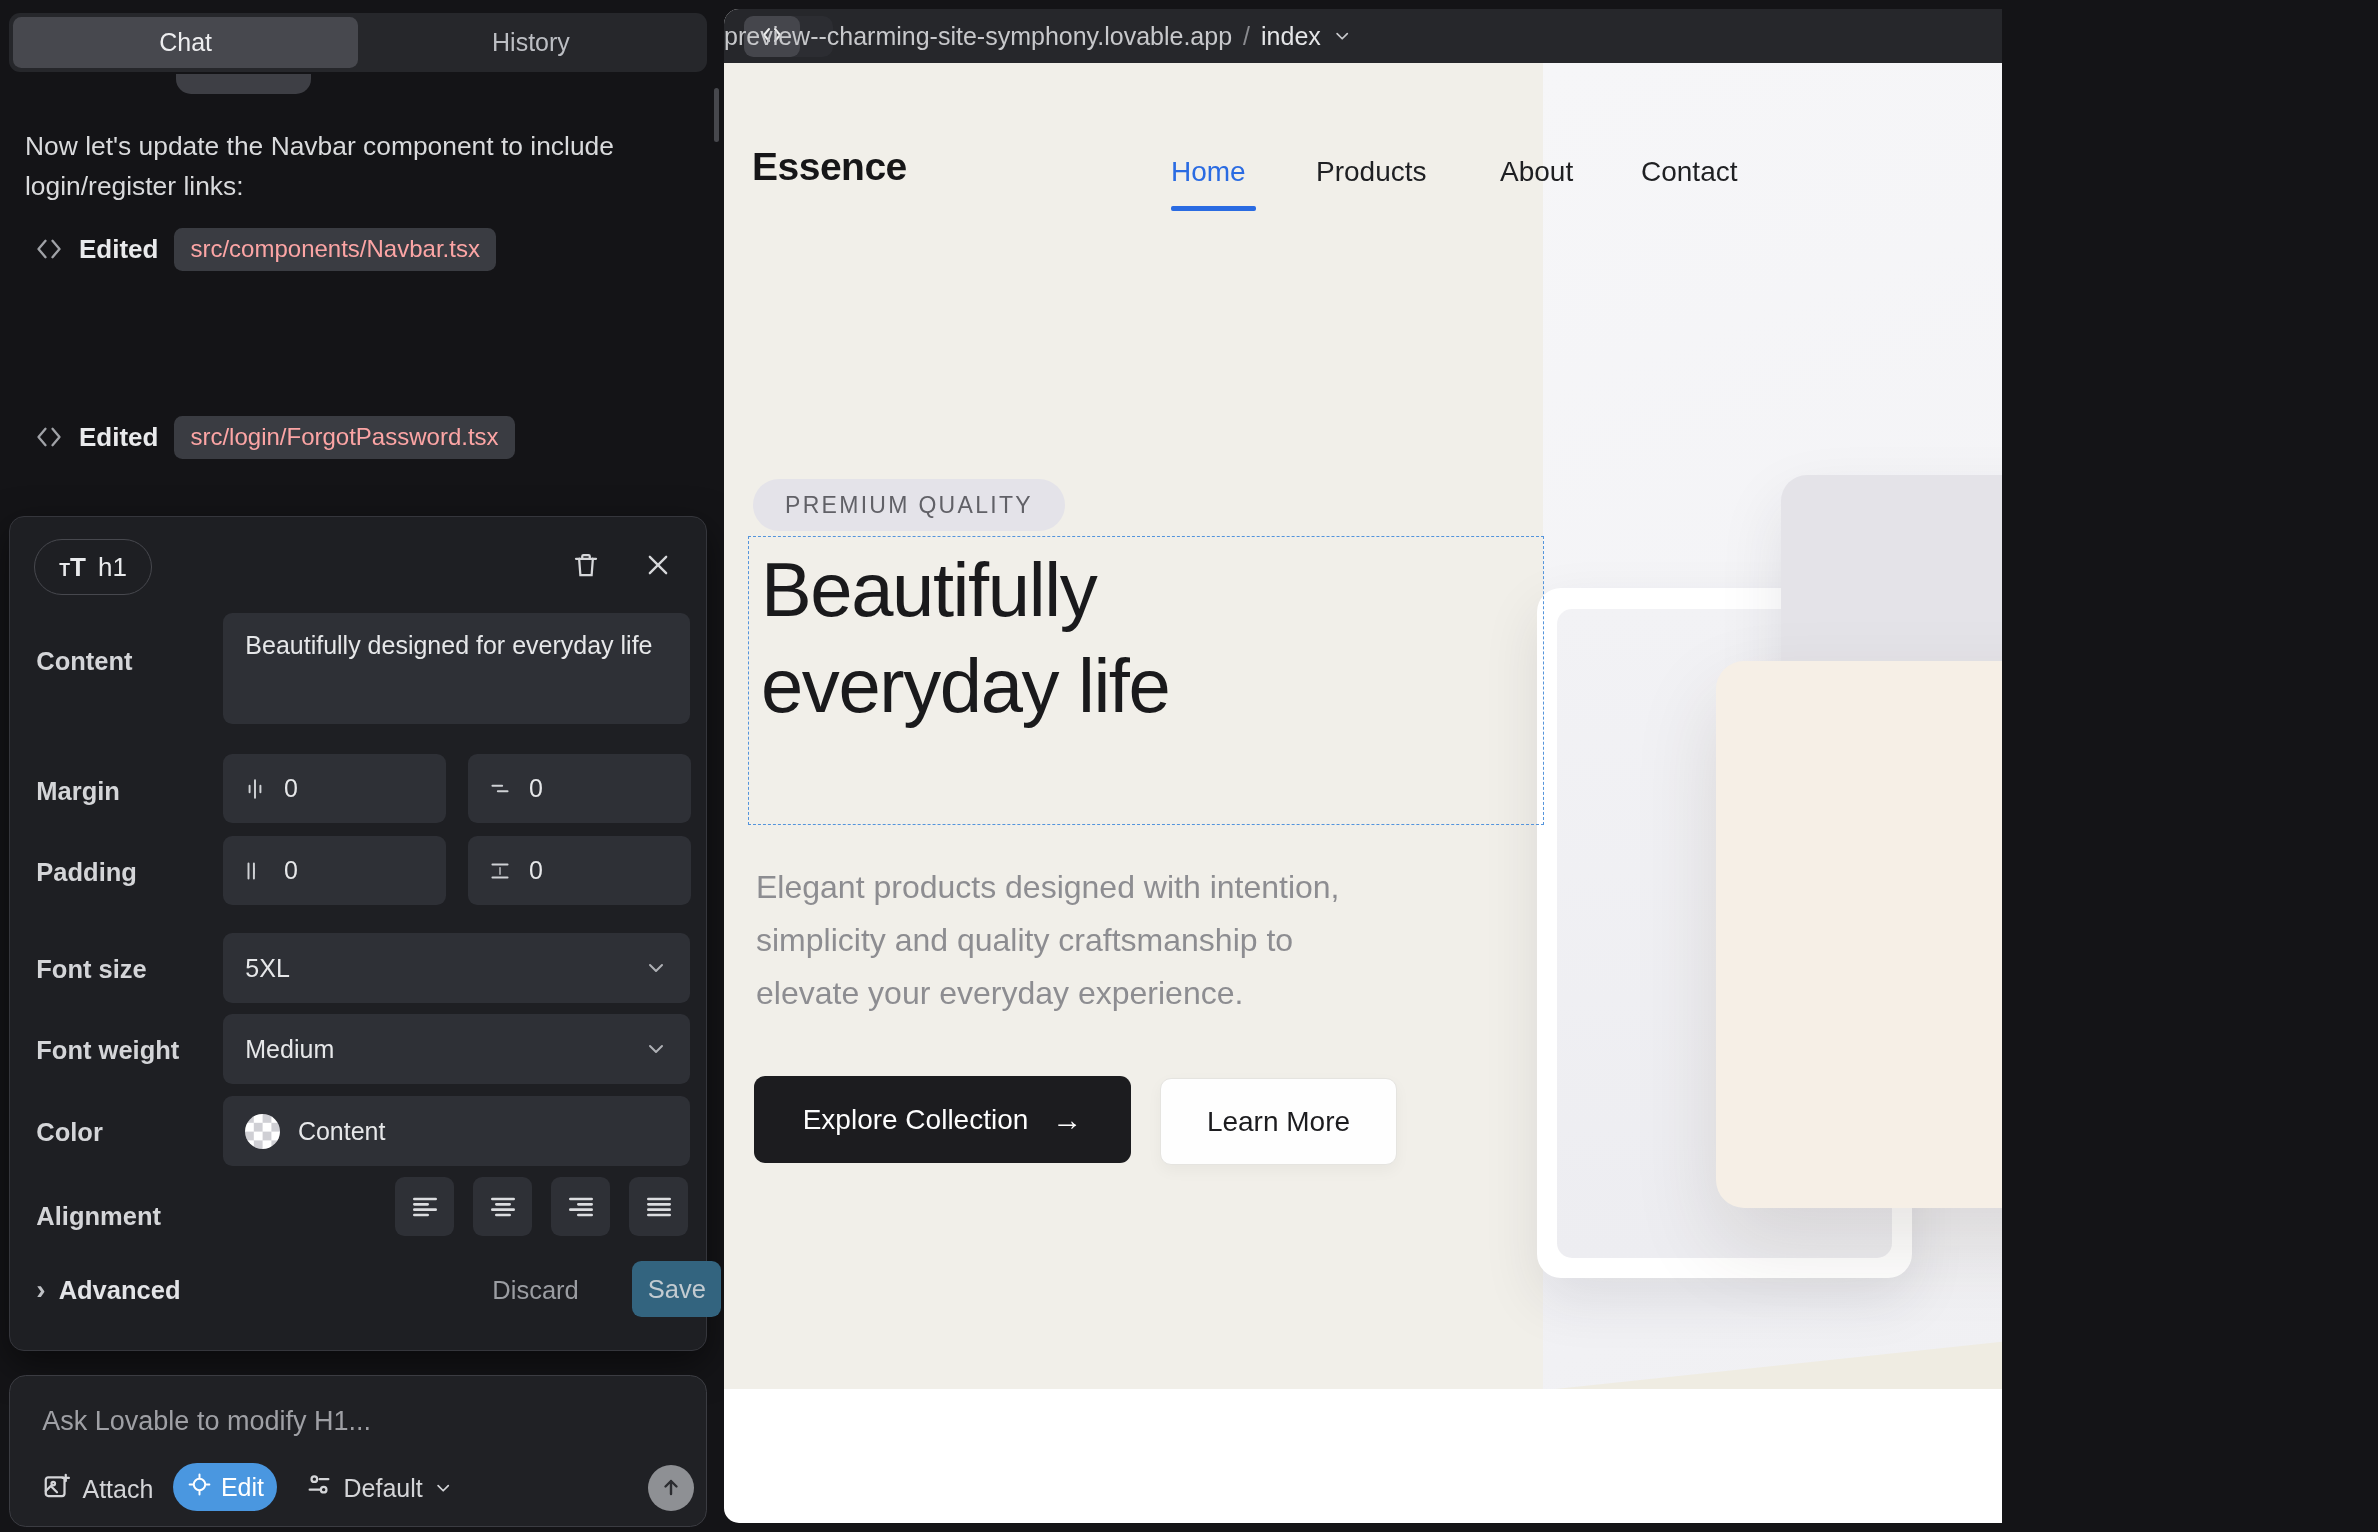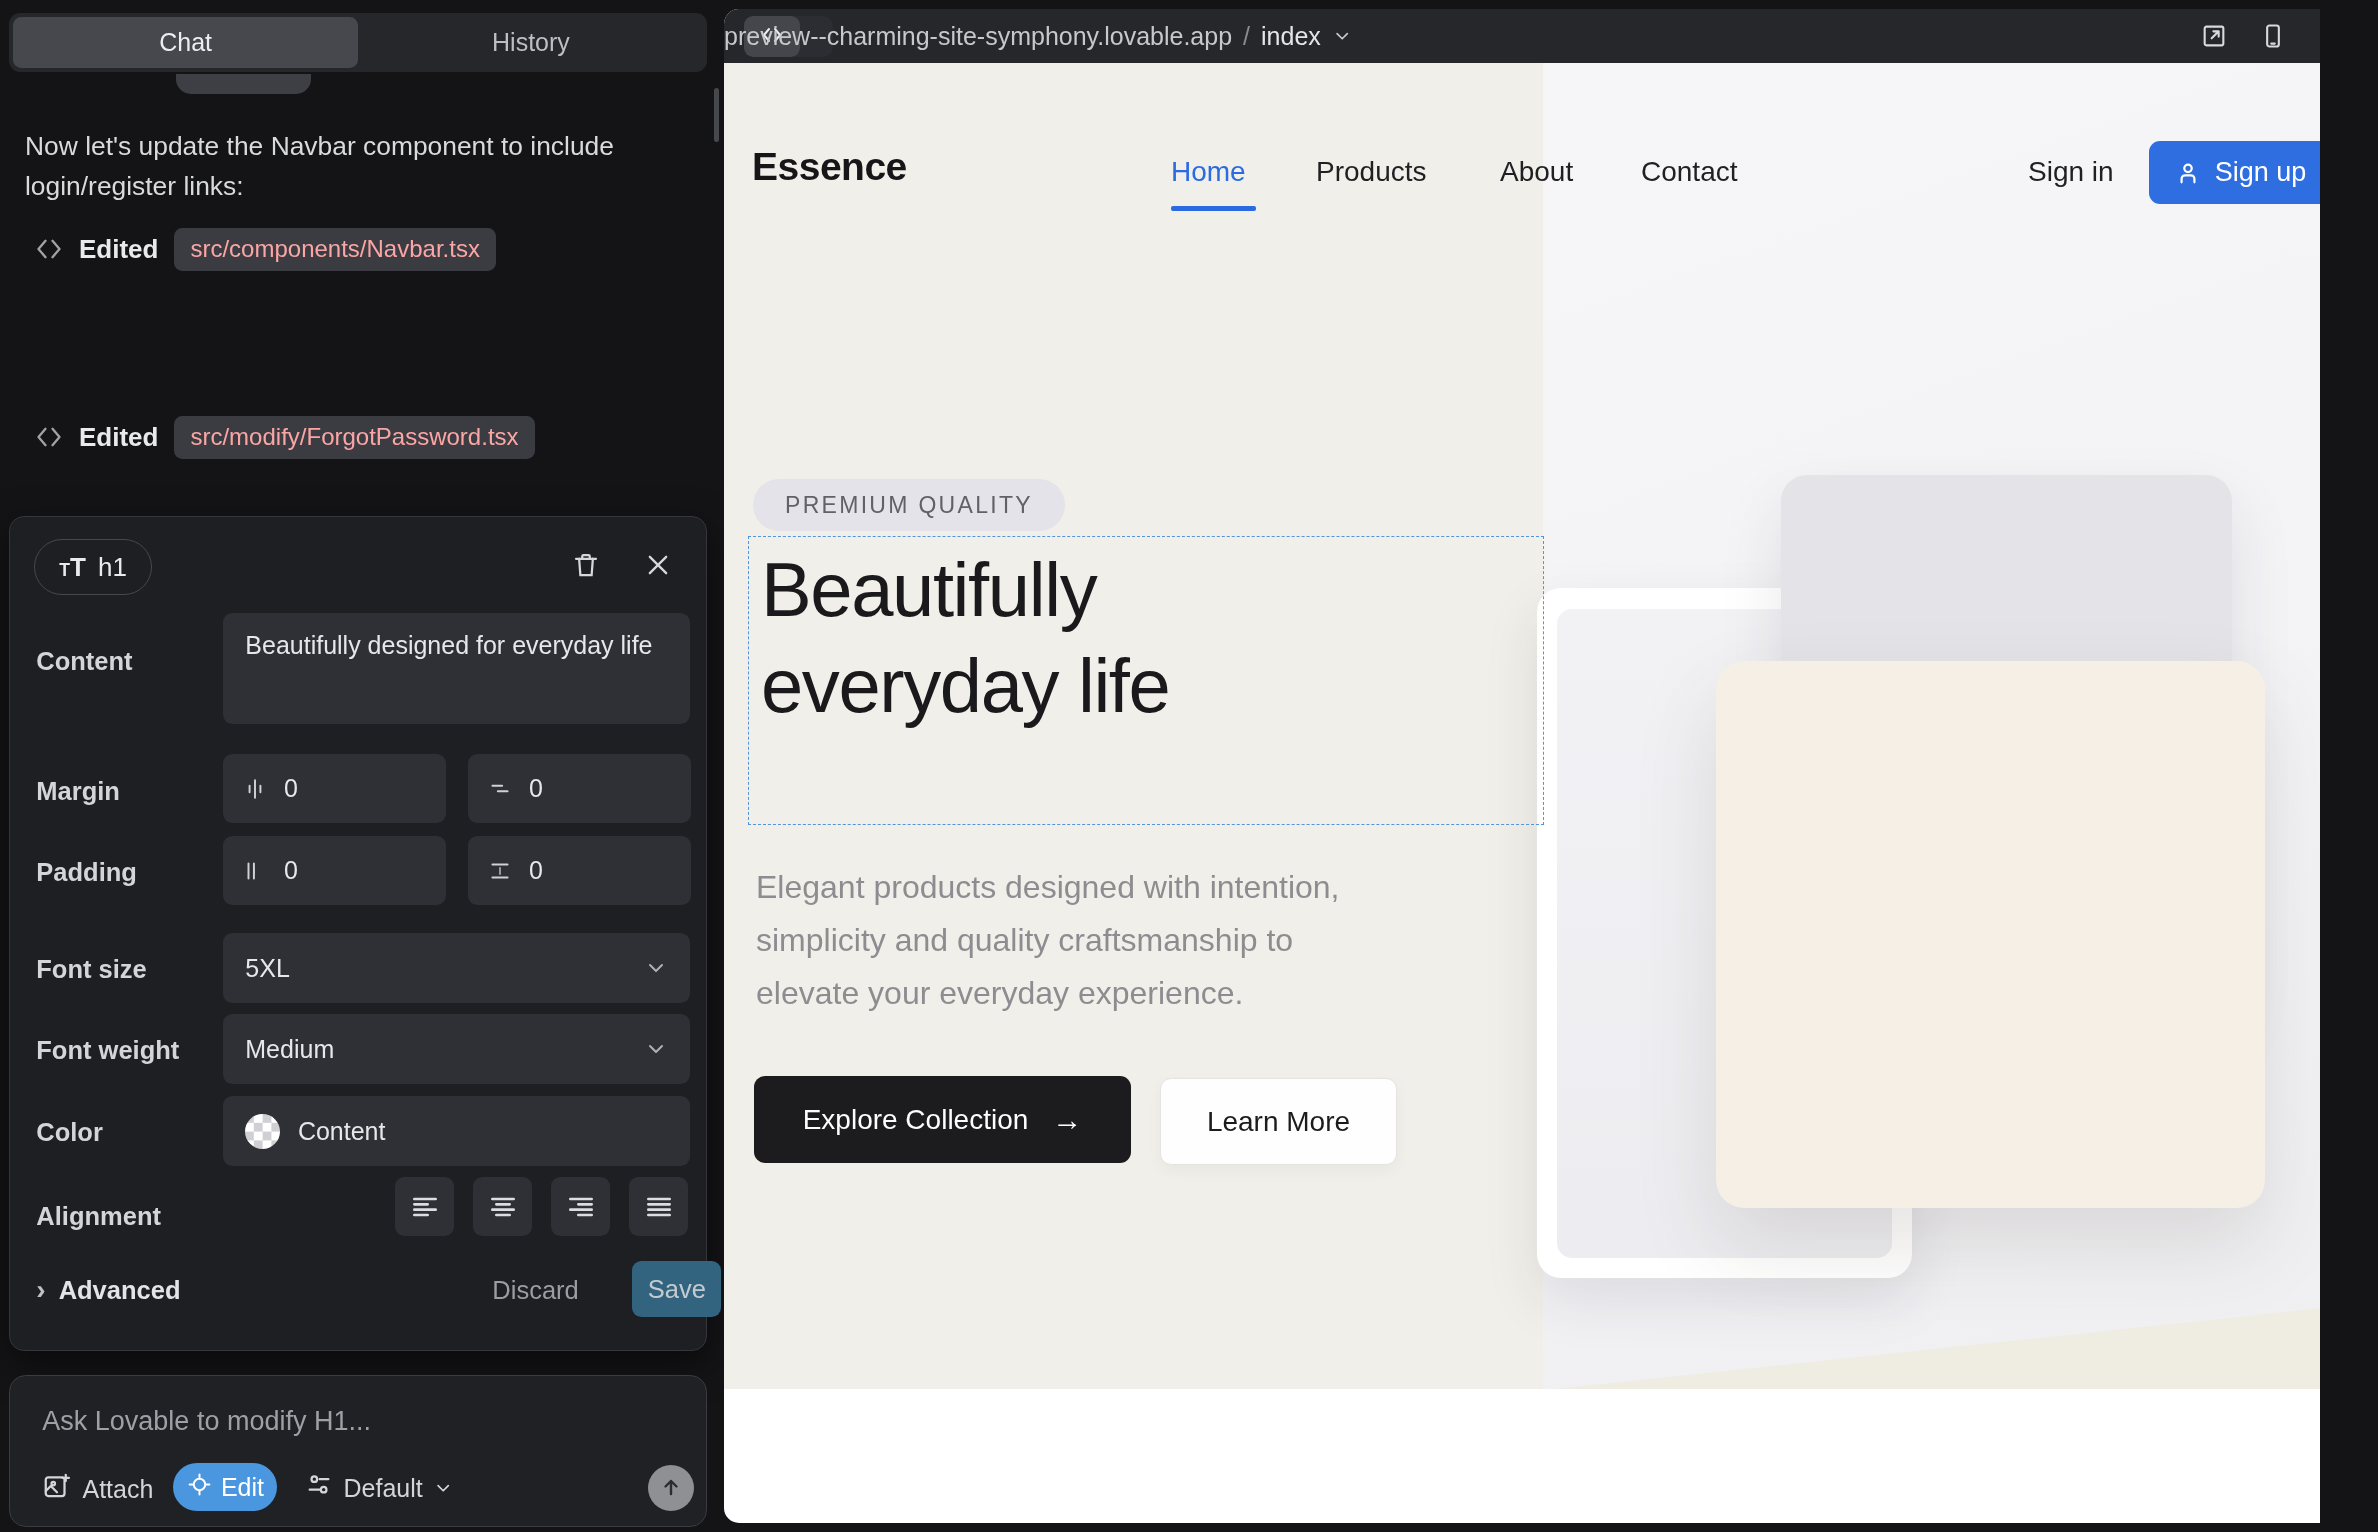--- a/index.html
+++ b/index.html
@@ -1,18 +1,18 @@
 <!DOCTYPE html>
 <html style="font-size:15px"><head>
 <meta charset="utf-8">
 <style>
   * { margin:0; padding:0; box-sizing:border-box; }
   html,body { background:#141417; }
   body { font-family:"Liberation Sans", sans-serif; }
-  #stage { position:relative; width:2320px; height:1532px; background:#141417; overflow:hidden;padding-left:45px; }
+  #stage { position:relative; width:2002px; height:1532px; background:#141417; overflow:hidden;padding-left:45px; }
   .abs { position:absolute; }
 
   
   .tabbar { left:9.3px; top:13px; width:698px; height:59px; background:#26272b; border-radius:11px; display:flex; padding:3.7px; }
   .tab { flex:1; display:flex; align-items:center; justify-content:center; font-size:25px; color:#bcbec3; border-radius:8.3px; cursor:pointer; }
   .tab.active { background:#47484e; color:#ededef; }
   .cut-pill { left:176px; top:74px; width:135px; height:20.4px; background:#3e3f45; border-radius:0 0 15px 15px; }
   .chat-msg { left:25px; width:660px; font-size:26.4px; line-height:1.52; color:#d9dadc; }
   .edit-row { left:35px; display:flex; align-items:center; gap:16px; }
   .code-ic { color:#a0a2a7; display:flex; }
@@ -112,21 +112,21 @@
 
 
   <div class="abs edit-row" style="top:416px;">
     <span class="code-ic">
       <svg width="28" height="28" viewBox="0 0 24 24" fill="none" stroke="currentColor" stroke-width="2" stroke-linecap="round" stroke-linejoin="round">
           <polyline points="9 5 3 12 9 19"></polyline>
           <polyline points="15 5 21 12 15 19"></polyline>
         </svg>
     </span>
     <span class="edited">Edited</span>
-    <span class="file-pill">src/modify/ForgotPassword.tsx</span>
+    <span class="file-pill">src/login/ForgotPassword.tsx</span>
   </div>
 
   <div class="abs chat-scroll"></div>
 
   <div class="abs editor">
 
     <div class="rel tag-badge">
       <span class="type-ic">
           <span class="ts">T</span>
           <span class="tb">T</span>

